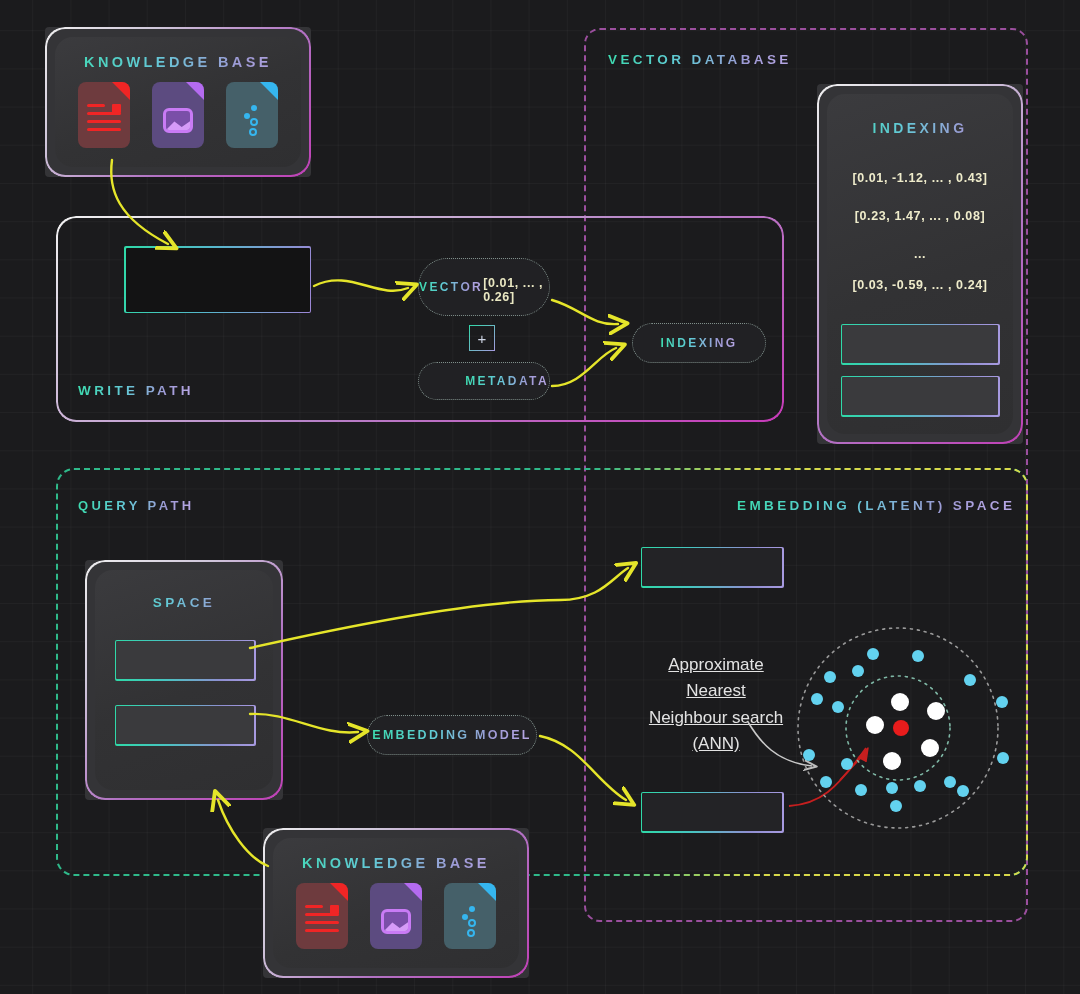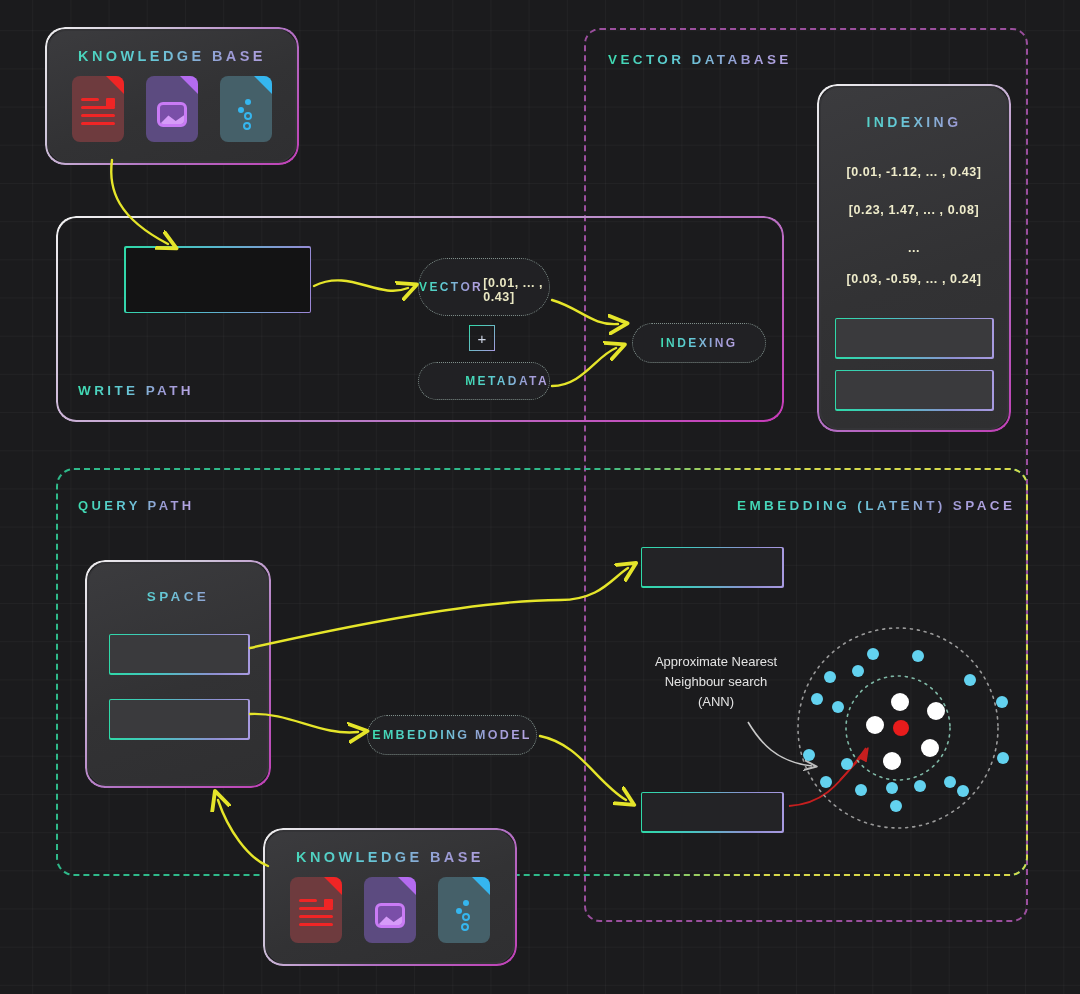--- a/index.html
+++ b/index.html
@@ -41,23 +41,23 @@
   #qp-region-yellow{
     left:56px;top:468px;width:968px;height:404px;
     border:2px dashed transparent;border-radius:18px;
     -webkit-mask-image:linear-gradient(90deg,transparent 55%,#000 72%);
             mask-image:linear-gradient(90deg,transparent 55%,#000 72%);
     border-color:#d8d84a;
   }
 
   
   .gpanel{
-    position:absolute;border-radius:28px;
+    position:absolute;border-radius:4px;
     background:#343437;
-    padding:4px;
+    padding:10px;
   }
   .gpanel::before{
     content:"";position:absolute;inset:0;border-radius:20px;padding:1.6px;
     background:linear-gradient(135deg,#efefef 0%,#cfc6da 28%,#b273c4 62%,#c040b6 100%);
     -webkit-mask:linear-gradient(#000 0 0) content-box,linear-gradient(#000 0 0);
     -webkit-mask-composite:xor;mask-composite:exclude;
     pointer-events:none;
   }
   .gpanel-inner{
     position:relative;width:100%;height:100%;
@@ -165,21 +165,21 @@
   .embed-box{
     position:absolute;border-radius:2px;padding:1.5px;
     background:linear-gradient(100deg,#2fd9a8 0%,#55b8cc 45%,#9d86d6 100%);
   }
   .embed-box > span{
     display:flex;align-items:center;justify-content:center;width:100%;height:100%;
     background:#131314;border-radius:1px;font-size:13px;letter-spacing:2.6px;
   }
 
   .ann-note{
-    position:absolute;color:#e3e3e3;font-size:13px;line-height:1.55;text-align:center;
+    position:absolute;color:#e3e3e3;font-size:17px;line-height:1.55;text-align:center;text-decoration:underline;
   }
 
   svg.layer{position:absolute;left:0;top:0;width:1080px;height:994px;pointer-events:none;}
 </style>
 </head>
 <body>
 
 <div id="stage">
 
   <div class="region" id="vdb-region"></div>
@@ -225,21 +225,21 @@
       </div>
     </div>
   </div>
 
   <div class="embed-box" style="left:124px;top:246px;width:184px;height:64px;">
     <span class="gtext">EMBEDDING MODEL</span>
   </div>
 
   <div class="pill" style="left:418px;top:258px;width:130px;height:56px;">
     <span class="t1 gtext">VECTOR</span>
-    <span class="t2">[0.01, ... , 0.43]</span>
+    <span class="t2">[0.01, ... , 0.26]</span>
   </div>
 
   <div class="plus" style="left:469px;top:325px;">
     <span>+</span>
   </div>
 
   <div class="pill" style="left:418px;top:362px;width:130px;height:36px;justify-content:flex-end;">
     <span class="t1 gtext">METADATA</span>
   </div>
 

